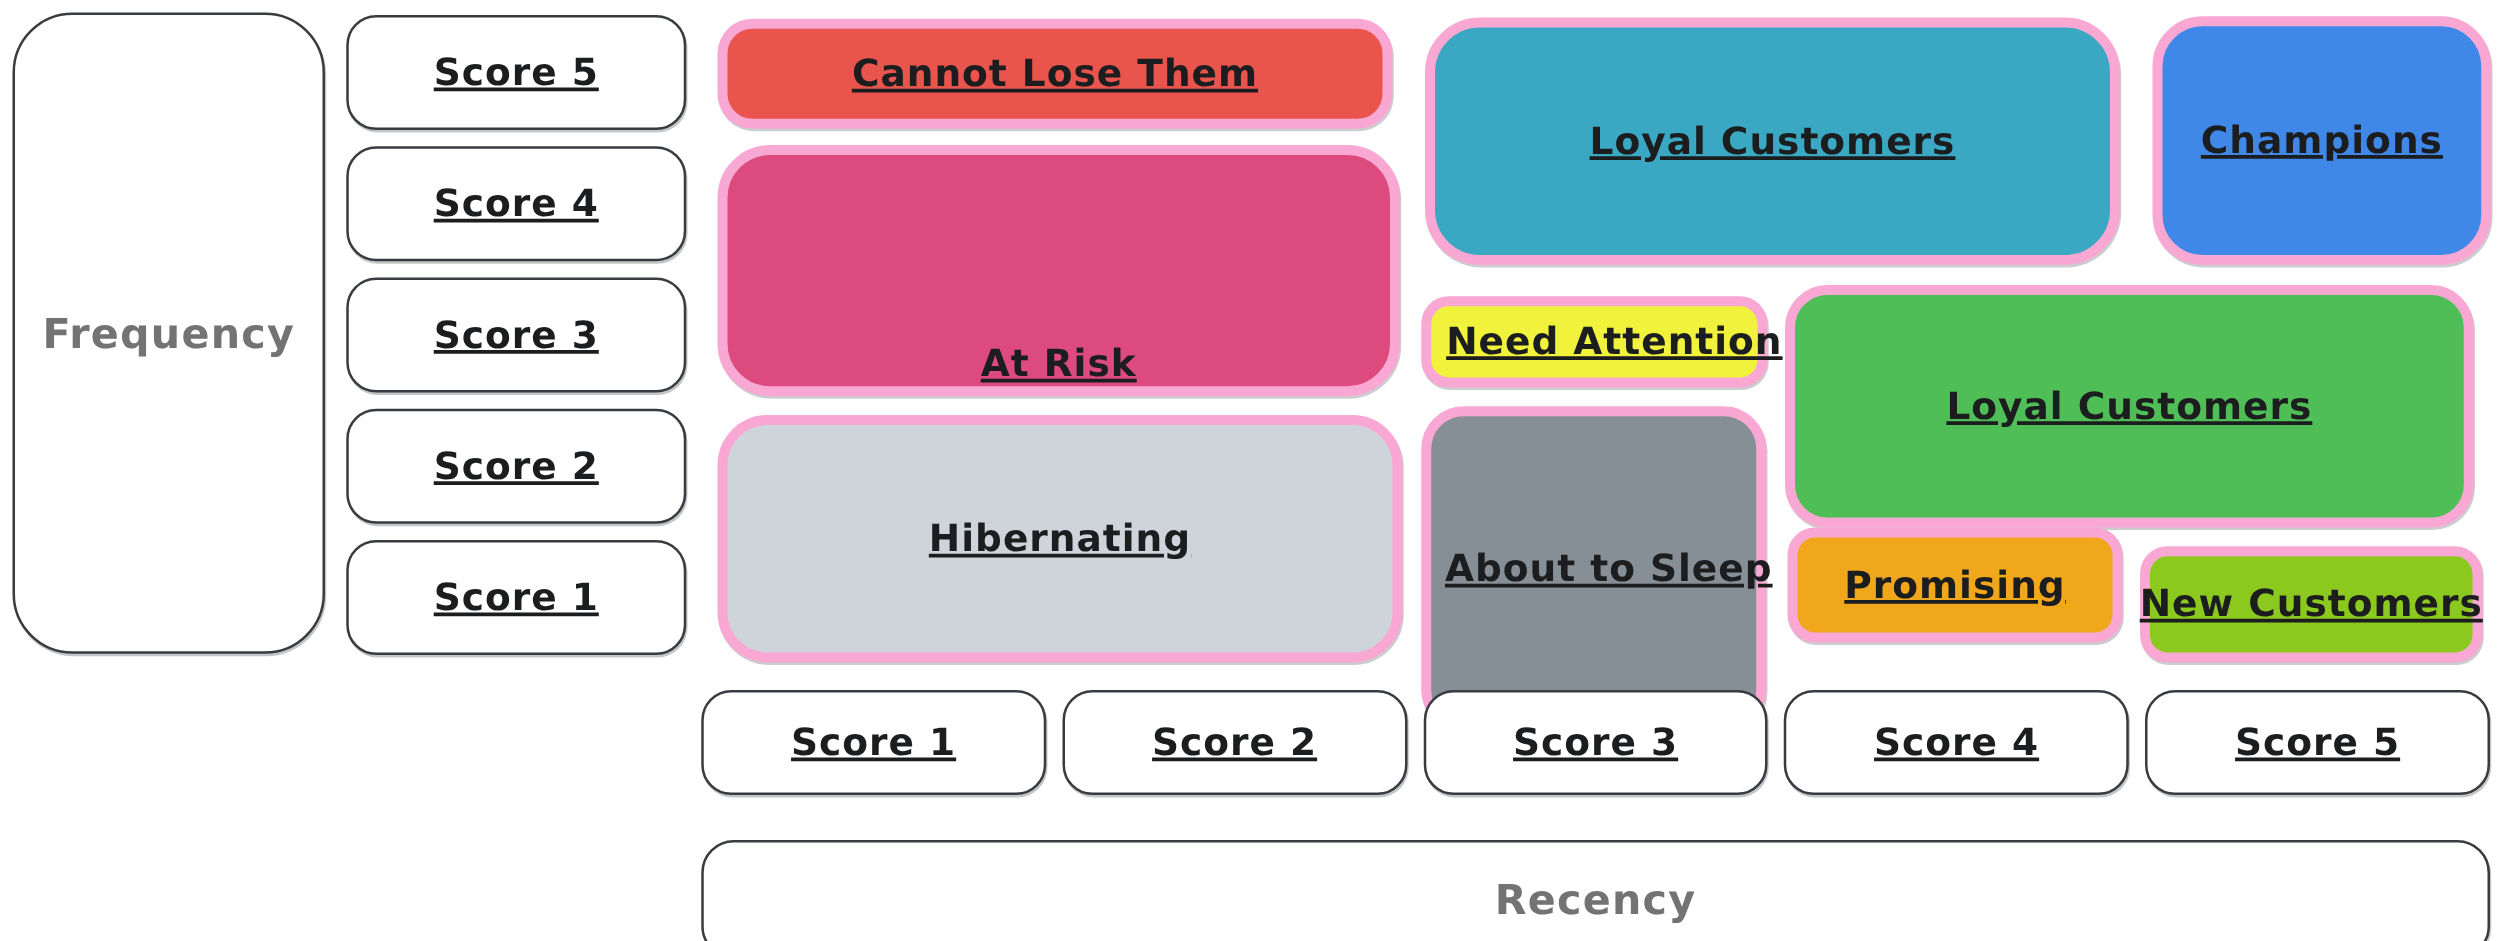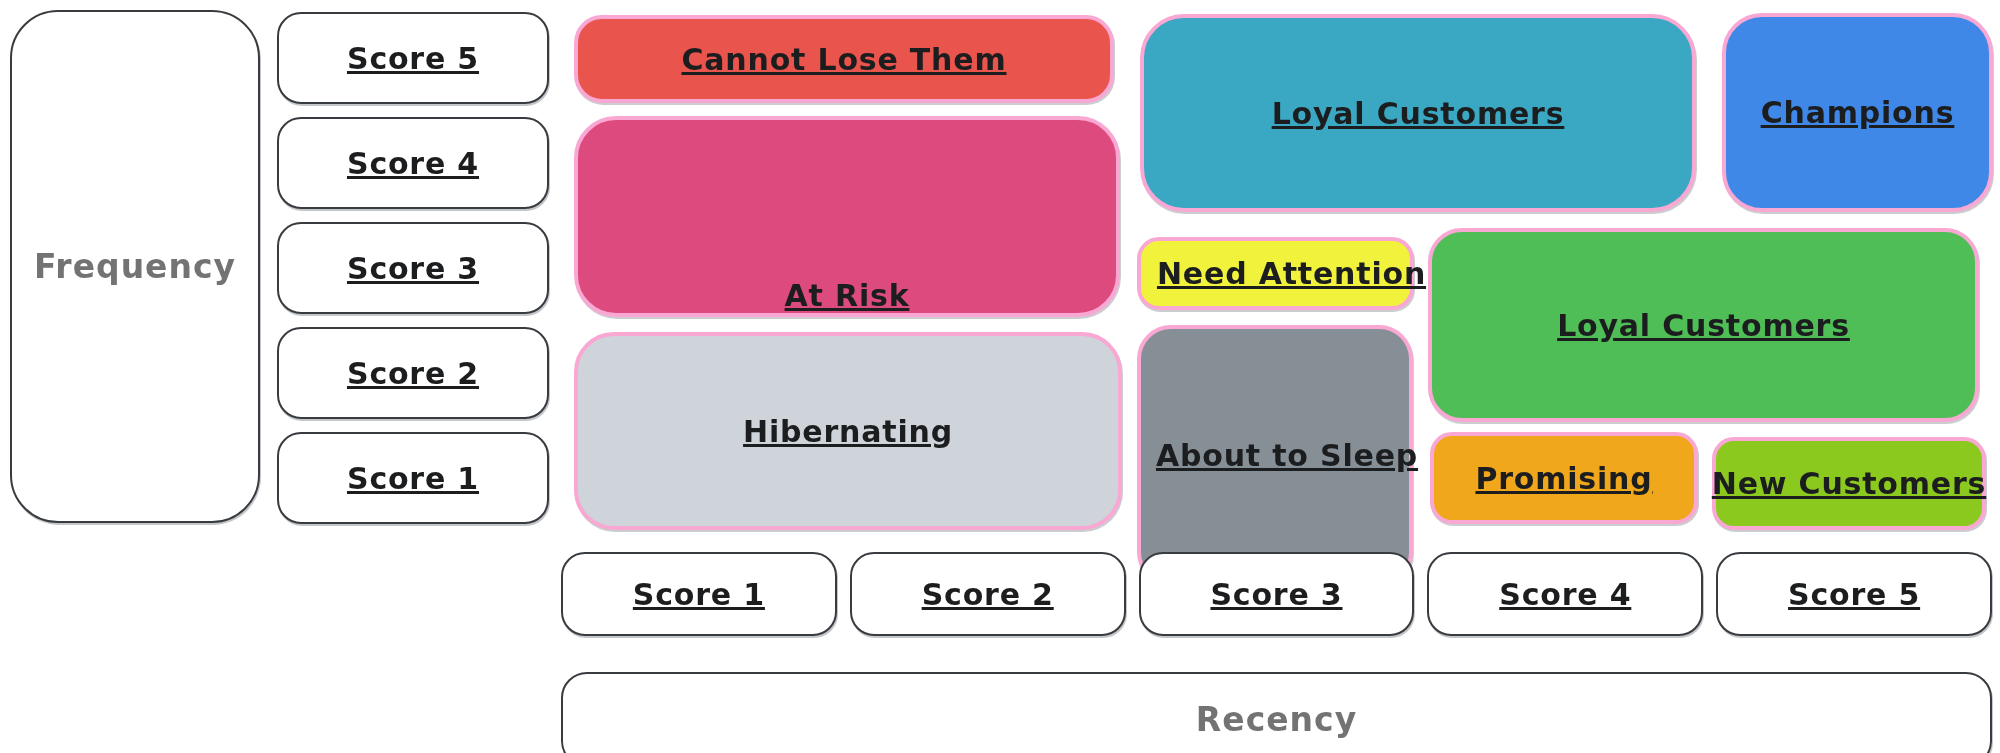--- a/index.html
+++ b/index.html
@@ -16,21 +16,21 @@
     position:absolute;
     background:#ffffff;
     border:2.5px solid #383b3f;
     border-radius:26px;
     box-shadow:1px 2px 0 0 rgba(125,130,136,.45);
     display:flex;align-items:center;justify-content:center;
     box-sizing:border-box;
   }
   .seg{
     position:absolute;
-    border:4px solid #f9a8d4;
+    border:8px solid #f9a8d4;
     border-radius:30px;
     box-shadow:1px 2px 0 0 rgba(125,130,136,.4);
     display:flex;align-items:center;justify-content:center;
     box-sizing:border-box;
   }
   .lbl{
     font-size:30px;font-weight:bold;letter-spacing:.8px;
     white-space:nowrap;color:#1c1d1f;text-decoration:underline;
   }
   .axis-lbl{font-size:33px;font-weight:bold;letter-spacing:1px;color:#737373;}
@@ -50,21 +50,21 @@
   #rec-box{left:561px;top:650px;width:1431px;height:95px;border-radius:26px;margin-top:22px;}
   
   #seg-cannot-lose-them {left:574px; top:15px;  width:540px; height:88px;  border-radius:28px;}
   #seg-at-risk          {left:574px; top:116px; width:546px; height:201px; border-radius:42px;align-items:flex-end;}
   #seg-hibernating      {left:574px; top:332px; width:548px; height:198px; border-radius:40px;}
   #seg-loyal-customers-top{left:1140px;top:14px; width:556px; height:198px; border-radius:44px;}
   #seg-champions        {left:1722px;top:13px;  width:271px; height:199px; border-radius:40px;}
   #seg-need-attention   {left:1137px;top:237px; width:277px; height:73px;  border-radius:22px;}
   #seg-loyal-customers-mid{left:1428px;top:228px;width:551px; height:194px; border-radius:34px;}
   #seg-about-to-sleep   {left:1137px;top:325px; width:276px; height:261px; border-radius:34px;padding-left:24px;}
-  #seg-promising        {left:1430px;top:432px; width:268px; height:92px;  border-radius:22px;}
+  #seg-promising        {left:1430px;top:422px; width:268px; height:92px;  border-radius:22px;}
   #seg-new-customers    {left:1712px;top:437px; width:274px; height:93px;  border-radius:22px;}
 </style>
 </head>
 <body>
 
 <div id="stage">
 
   <div id="freq-box" class="whitebox">
     <span class="axis-lbl">Frequency</span>
   </div>

